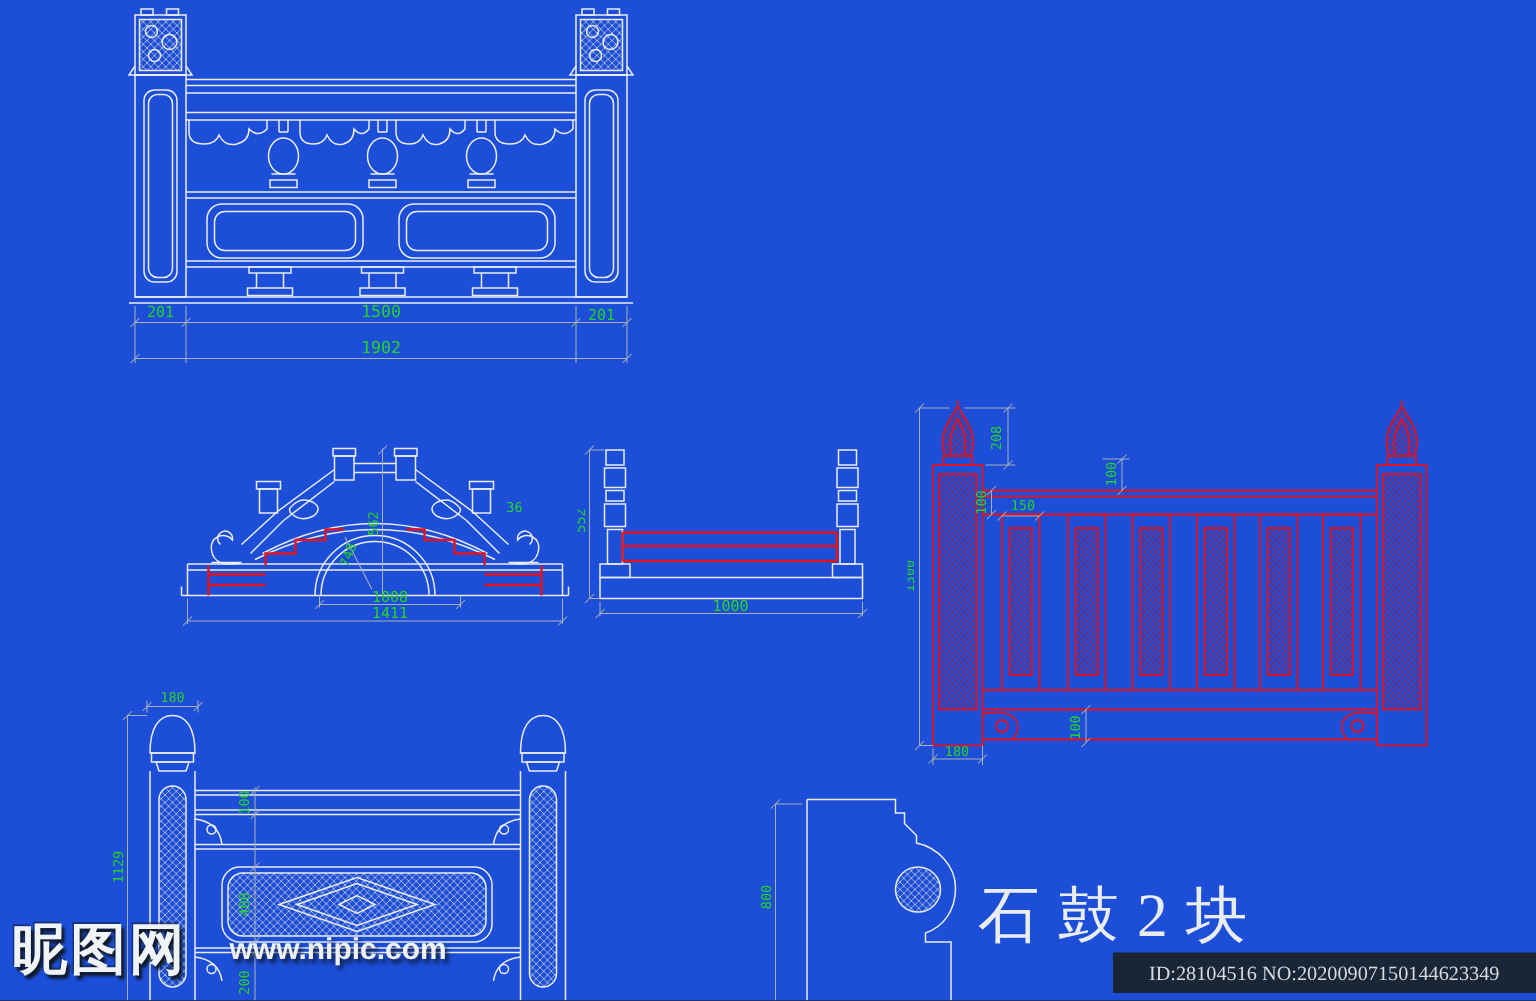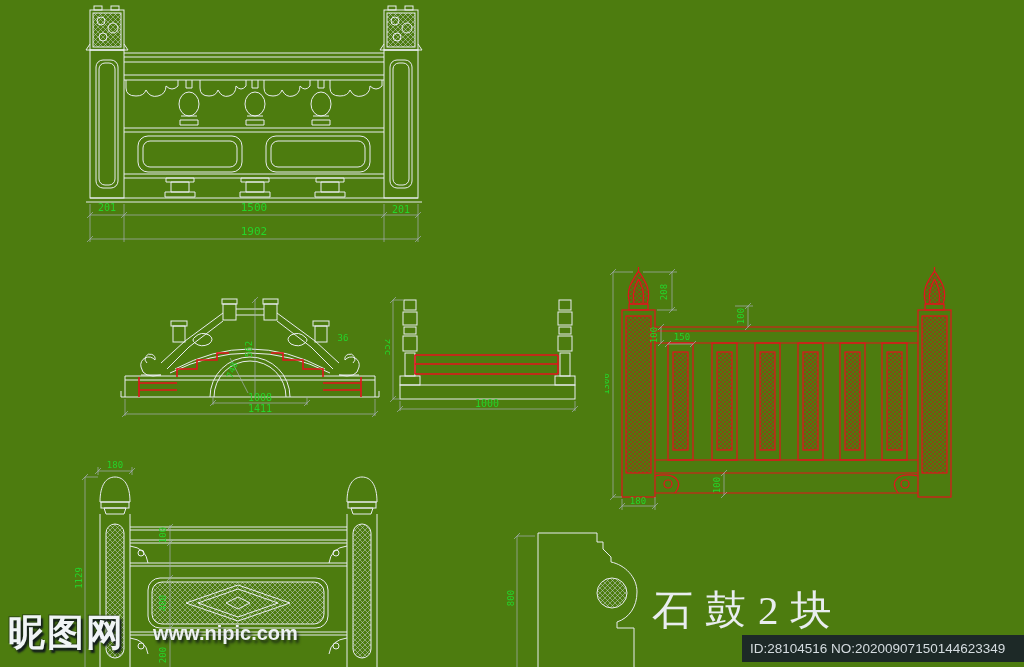--- a/index.html
+++ b/index.html
@@ -1,30 +1,30 @@
 <!DOCTYPE html>
 <html><head>
 <meta charset="utf-8">
 <style>
   html,body{margin:0;padding:0;background:#222;}
-  .canvas{position:relative;width:1024px;height:667px;background:#4d7c0f;overflow:hidden;
+  .canvas{position:relative;width:1024px;height:667px;background:#1d4ed8;overflow:hidden;
           font-family:"DejaVu Sans Mono",monospace;}
   .view{position:absolute;}
   svg text{font-family:"DejaVu Sans Mono",monospace;fill:#25d32a;}
   .wm{position:absolute;left:8px;top:608px;display:flex;align-items:center;gap:28px;
       font-family:"Liberation Sans",sans-serif;pointer-events:none;}
   .wm .logo{font-size:37px;font-weight:bold;color:#f0f4f6;
       text-shadow:2px 3px 2px rgba(15,22,28,.95),-1px -1px 0 rgba(15,22,28,.5);letter-spacing:2px;}
   .wm .url{font-size:20px;font-weight:bold;color:#edf1f3;
       text-shadow:2px 3px 3px rgba(10,16,22,.8);}
   .big-label{position:absolute;left:652px;top:583px;width:372px;font-size:41px;color:#e9edef;
       font-family:"Liberation Serif","DejaVu Serif",serif;letter-spacing:12px;white-space:nowrap;}
   .id-strip{position:absolute;left:742px;top:635px;width:282px;height:27px;
-      background:rgba(26,34,41,.93);display:flex;align-items:center;padding-left:8px;
-      box-sizing:border-box;font-family:Liberation Sans, sans-serif;font-size:13.5px;color:#d5dce0;}
+      background:rgba(26,34,41,.93);display:flex;align-items:center;padding-left:24px;
+      box-sizing:border-box;font-family:Liberation Serif, serif;font-size:13.5px;color:#d5dce0;}
 </style>
 </head>
 <body>
 
 <div class="canvas">
 
   <svg class="view" style="left:78px;top:2px" width="352" height="243" viewBox="0 0 352 243">
     <defs>
       <pattern id="hw1" width="5" height="5" patternUnits="userSpaceOnUse">
         <path d="M0,5 L5,0 M0,0 L5,5" stroke="#cfd7db" stroke-width="0.5"></path>

